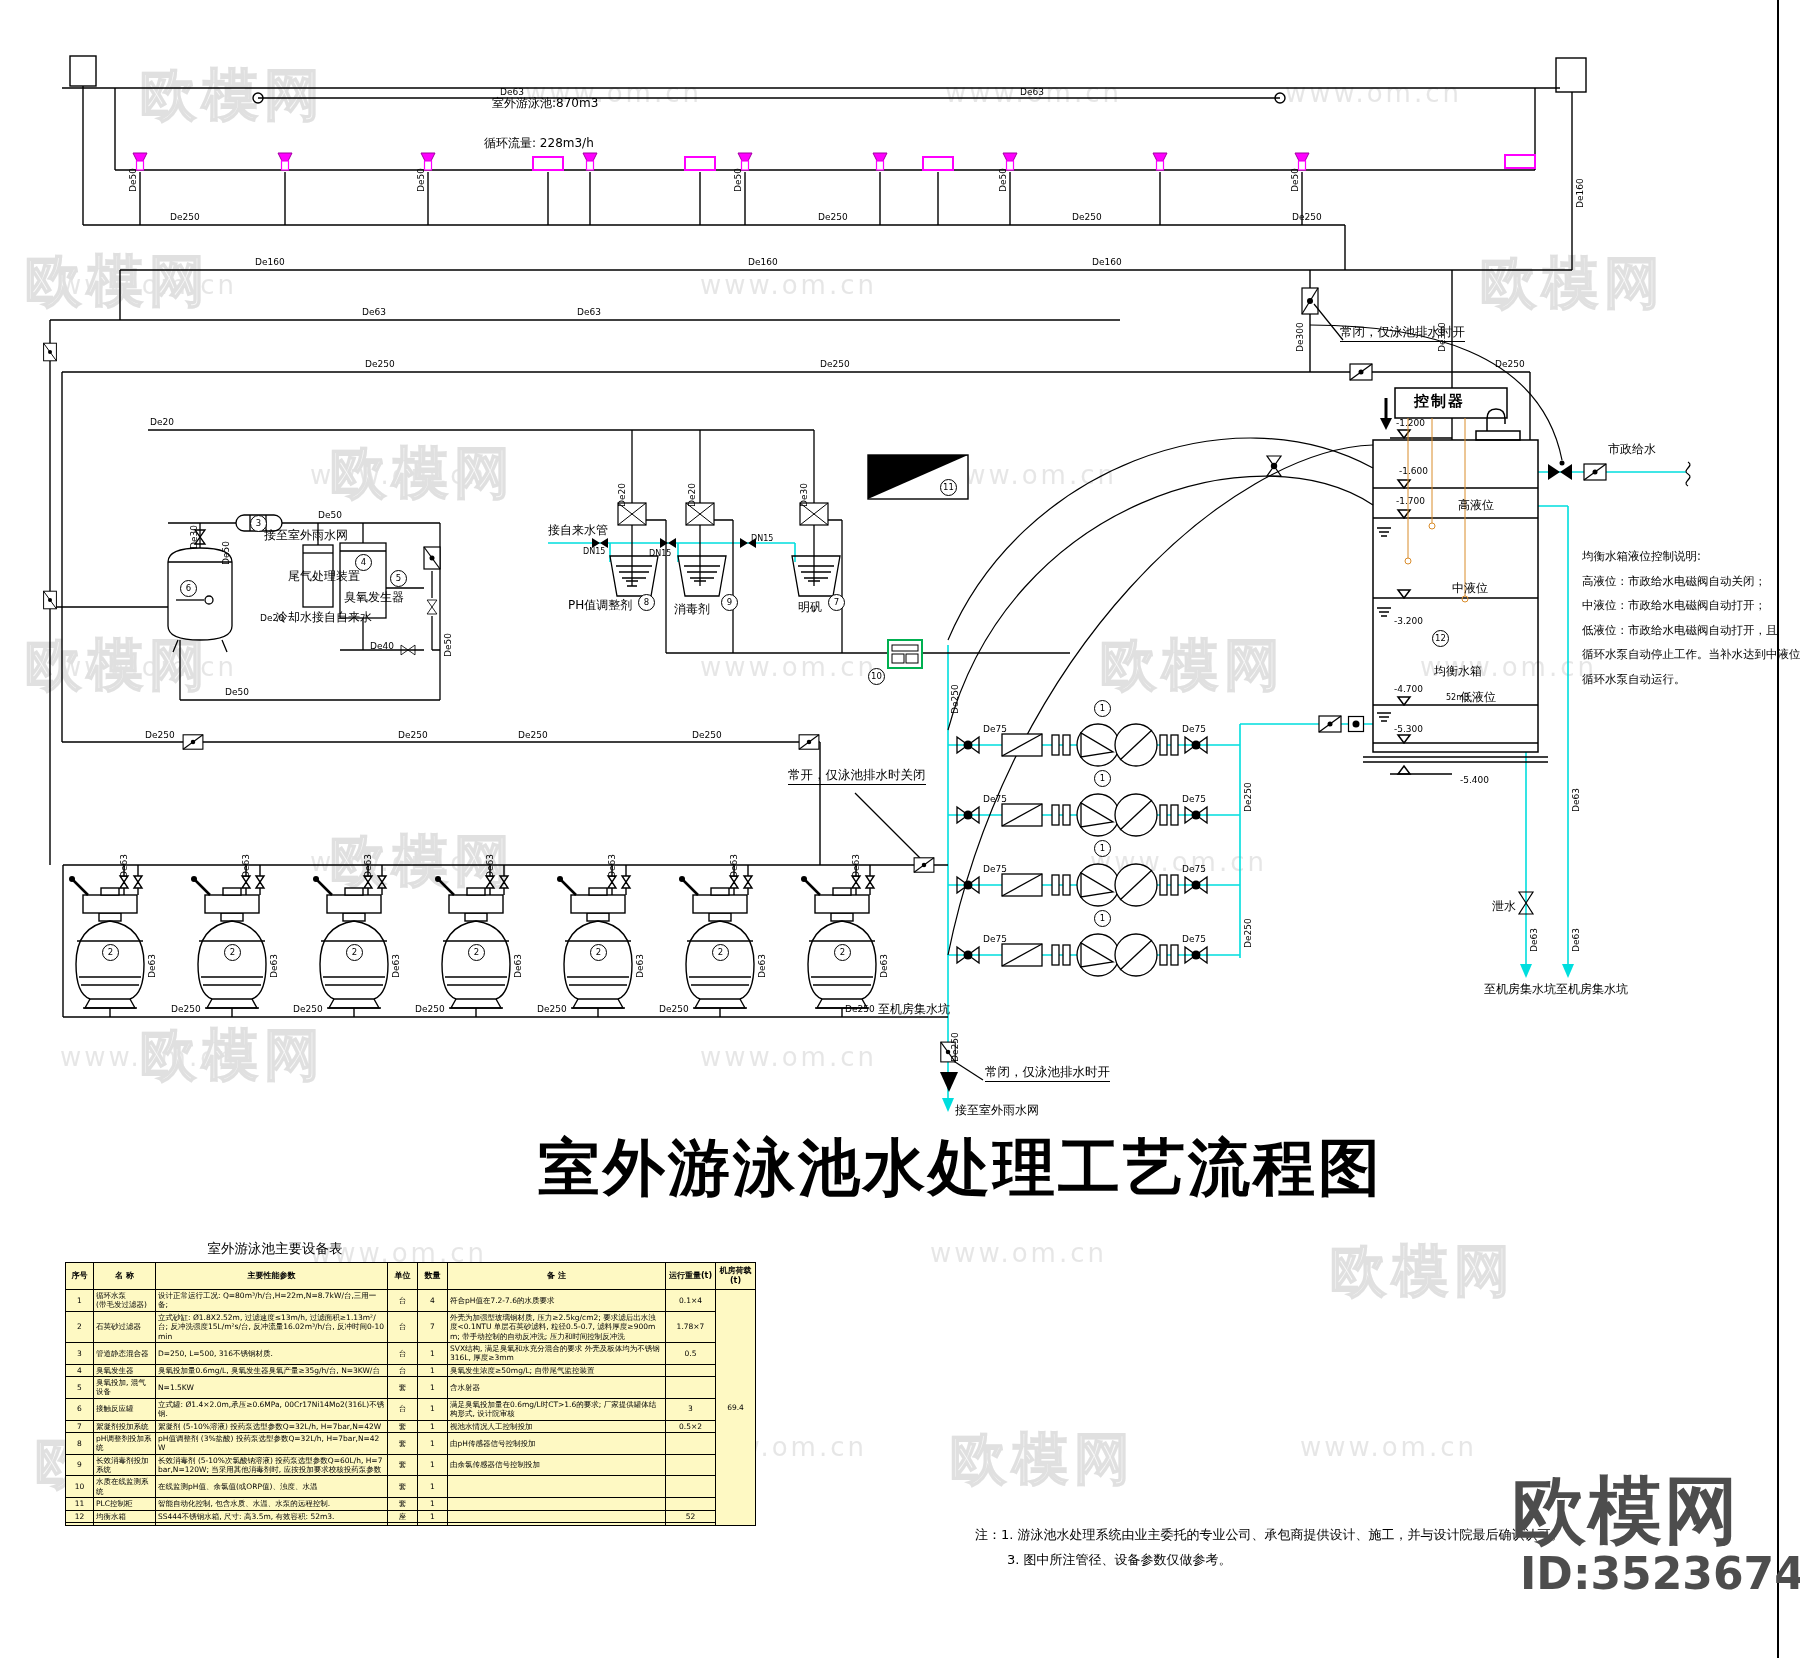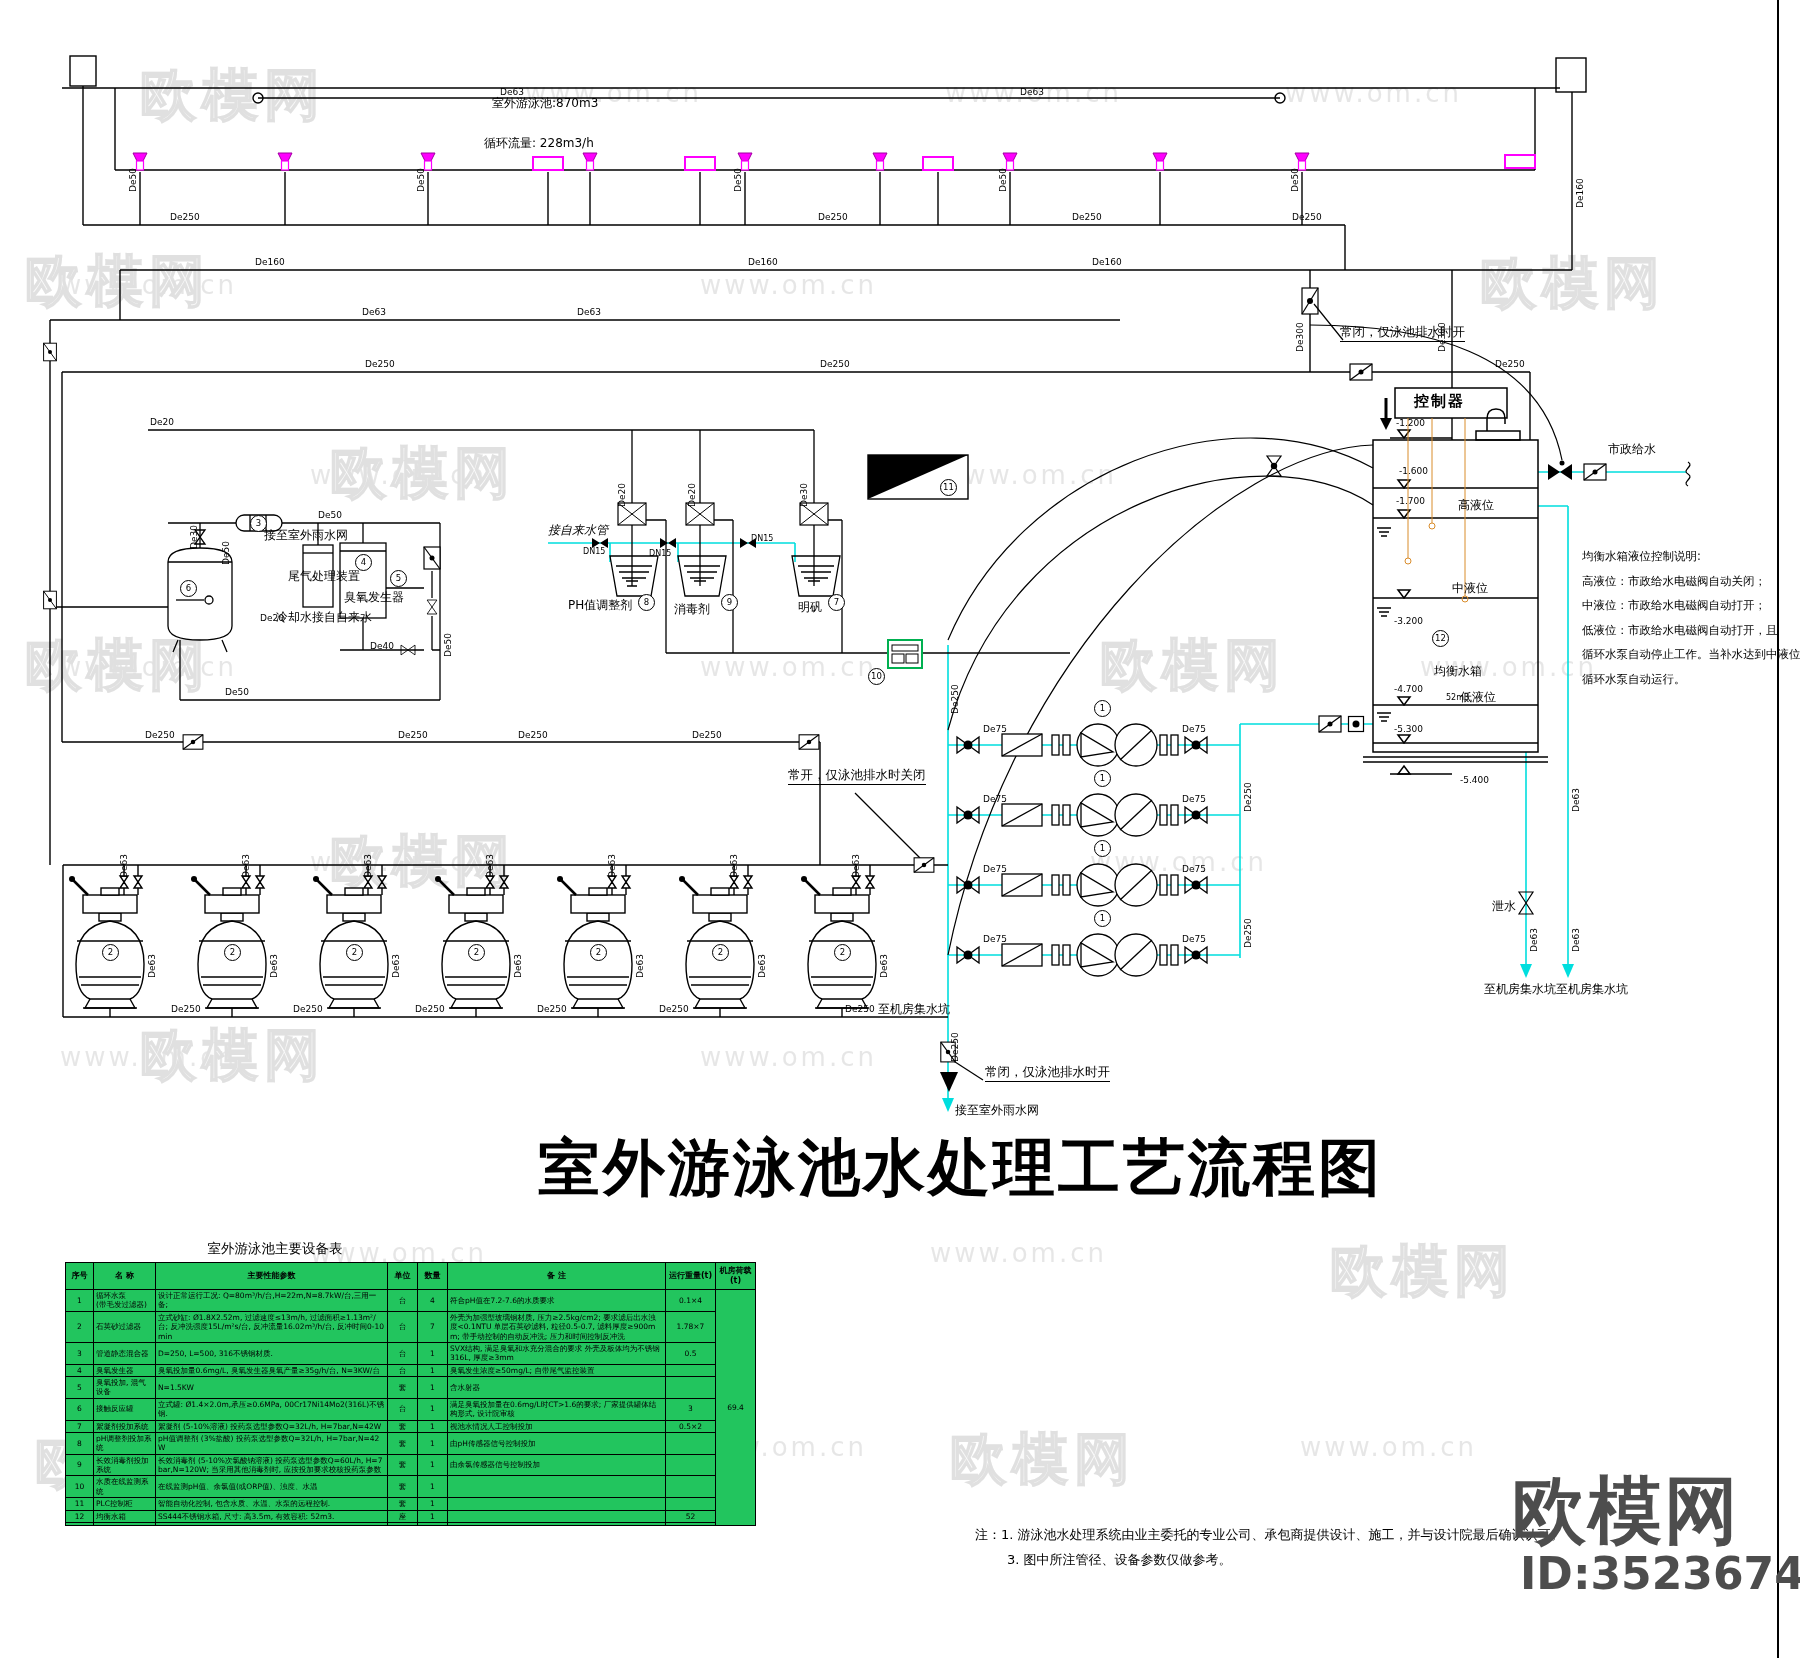--- a/index.html
+++ b/index.html
@@ -16,21 +16,21 @@
   .tag{position:absolute;width:15px;height:15px;border:1px solid #000;border-radius:50%;
        font-size:8.5px;line-height:15px;text-align:center;background:#fff;z-index:6;}
   .wm-site{position:absolute;font-size:26px;letter-spacing:3px;color:#cfcfcf;opacity:.5;z-index:1;}
   .wm-brand{position:absolute;font-size:56px;font-weight:bold;letter-spacing:6px;color:#fafafa;
             -webkit-text-stroke:1.5px #e0e0e0;text-shadow:0 0 1px #e6e6e6;z-index:1;}
   .wm-dark{position:absolute;color:#4d4d4d;font-weight:bold;z-index:9;}
   .sheet-title{position:absolute;left:538px;top:1126px;font-family:"DejaVu Serif","Liberation Serif",serif;
                font-size:62px;font-weight:bold;letter-spacing:3px;z-index:5;}
   .tbl-title{position:absolute;left:65px;top:1240px;width:420px;text-align:center;font-size:13.5px;z-index:5;}
   #equip{position:absolute;left:65px;top:1262px;width:690px;border-collapse:collapse;table-layout:fixed;
-         background:#22c55e;z-index:5;}
+         background:#fef9c3;z-index:5;}
   #equip th,#equip td{border:1px solid #000;font-size:7.5px;padding:1px 2px;vertical-align:middle;
          overflow:hidden;white-space:pre-line;word-break:break-all;line-height:1.25;}
   #equip th{font-size:8px;text-align:center;padding:3px 1px;}
   #equip td.c{text-align:center;}
   #notes{position:absolute;left:975px;top:1522px;font-size:13px;line-height:25px;z-index:5;white-space:nowrap;}
   #notes .ind{margin-left:32px;}
   #bnotes{position:absolute;left:1582px;top:551px;font-size:11.5px;line-height:1;z-index:5;white-space:nowrap;}
   #bnotes .bl{margin-top:13px;}
 </style>
 </head>
@@ -396,21 +396,21 @@
       <div class="anno" style="left: 293px; top: 1005px;">De250</div>
       <div class="anno" style="left: 415px; top: 1005px;">De250</div>
       <div class="anno" style="left: 537px; top: 1005px;">De250</div>
       <div class="anno" style="left: 659px; top: 1005px;">De250</div>
       <div class="anno cn" style="left: 492px; top: 97px;">室外游泳池:870m3</div>
       <div class="anno cn" style="left: 484px; top: 137px;">循环流量: 228m3/h</div>
       <div class="anno cn" style="left: 264px; top: 529px;">接至室外雨水网</div>
       <div class="anno cn" style="left: 288px; top: 570px;">尾气处理装置</div>
       <div class="anno cn" style="left: 344px; top: 591px;">臭氧发生器</div>
       <div class="anno cn" style="left: 276px; top: 611px;">冷却水接自自来水</div>
-      <div class="anno cn" style="left: 548px; top: 524px; font-style: italic;">接自来水管</div>
+      <div class="anno cn" style="left: 548px; top: 524px;">接自来水管</div>
       <div class="anno cn" style="left: 568px; top: 599px;">PH值调整剂</div>
       <div class="anno cn" style="left: 674px; top: 603px;">消毒剂</div>
       <div class="anno cn" style="left: 798px; top: 601px;">明矾</div>
       <div class="anno cnul" style="left: 1340px; top: 326px;">常闭，仅泳池排水时开</div>
       <div class="anno cnul" style="left: 788px; top: 769px;">常开，仅泳池排水时关闭</div>
       <div class="anno cn" style="left: 878px; top: 1003px;">至机房集水坑</div>
       <div class="anno cnul" style="left: 985px; top: 1066px;">常闭，仅泳池排水时开</div>
       <div class="anno cn" style="left: 955px; top: 1104px;">接至室外雨水网</div>
       <div class="anno cn" style="left: 1492px; top: 900px;">泄水</div>
       <div class="anno cn" style="left: 1484px; top: 983px;">至机房集水坑</div>

